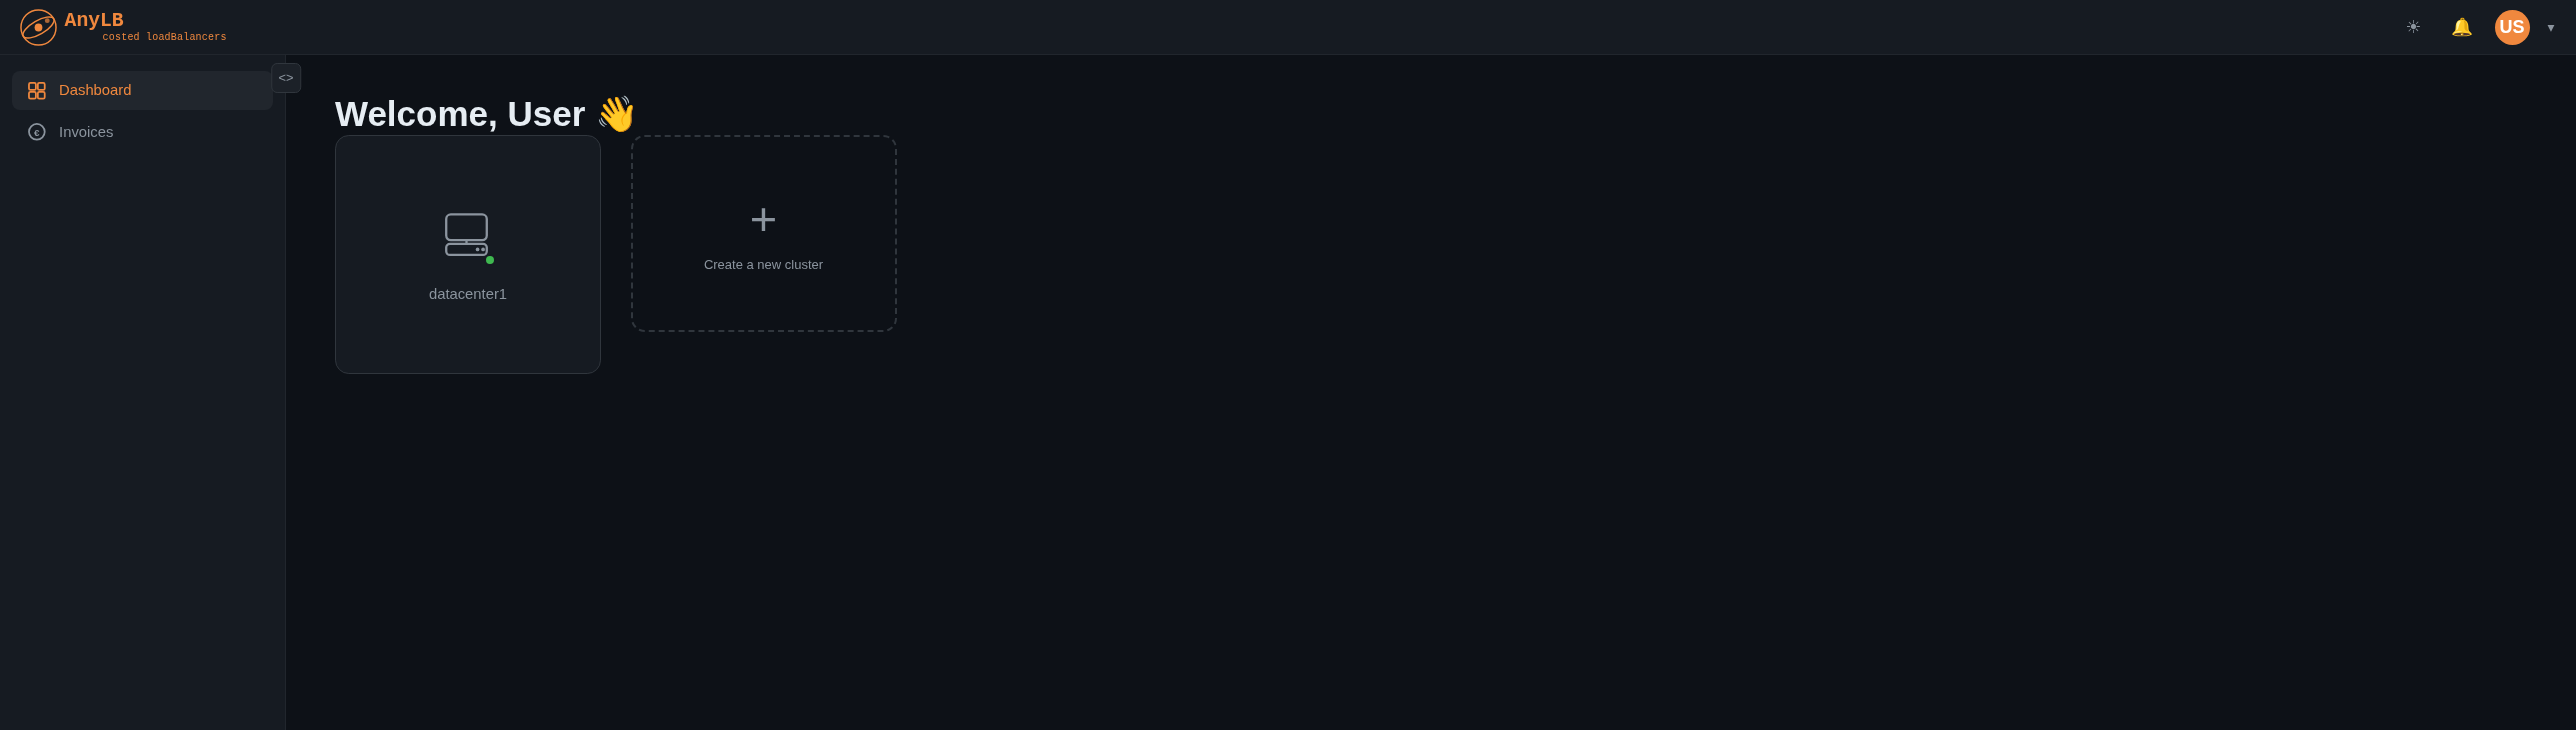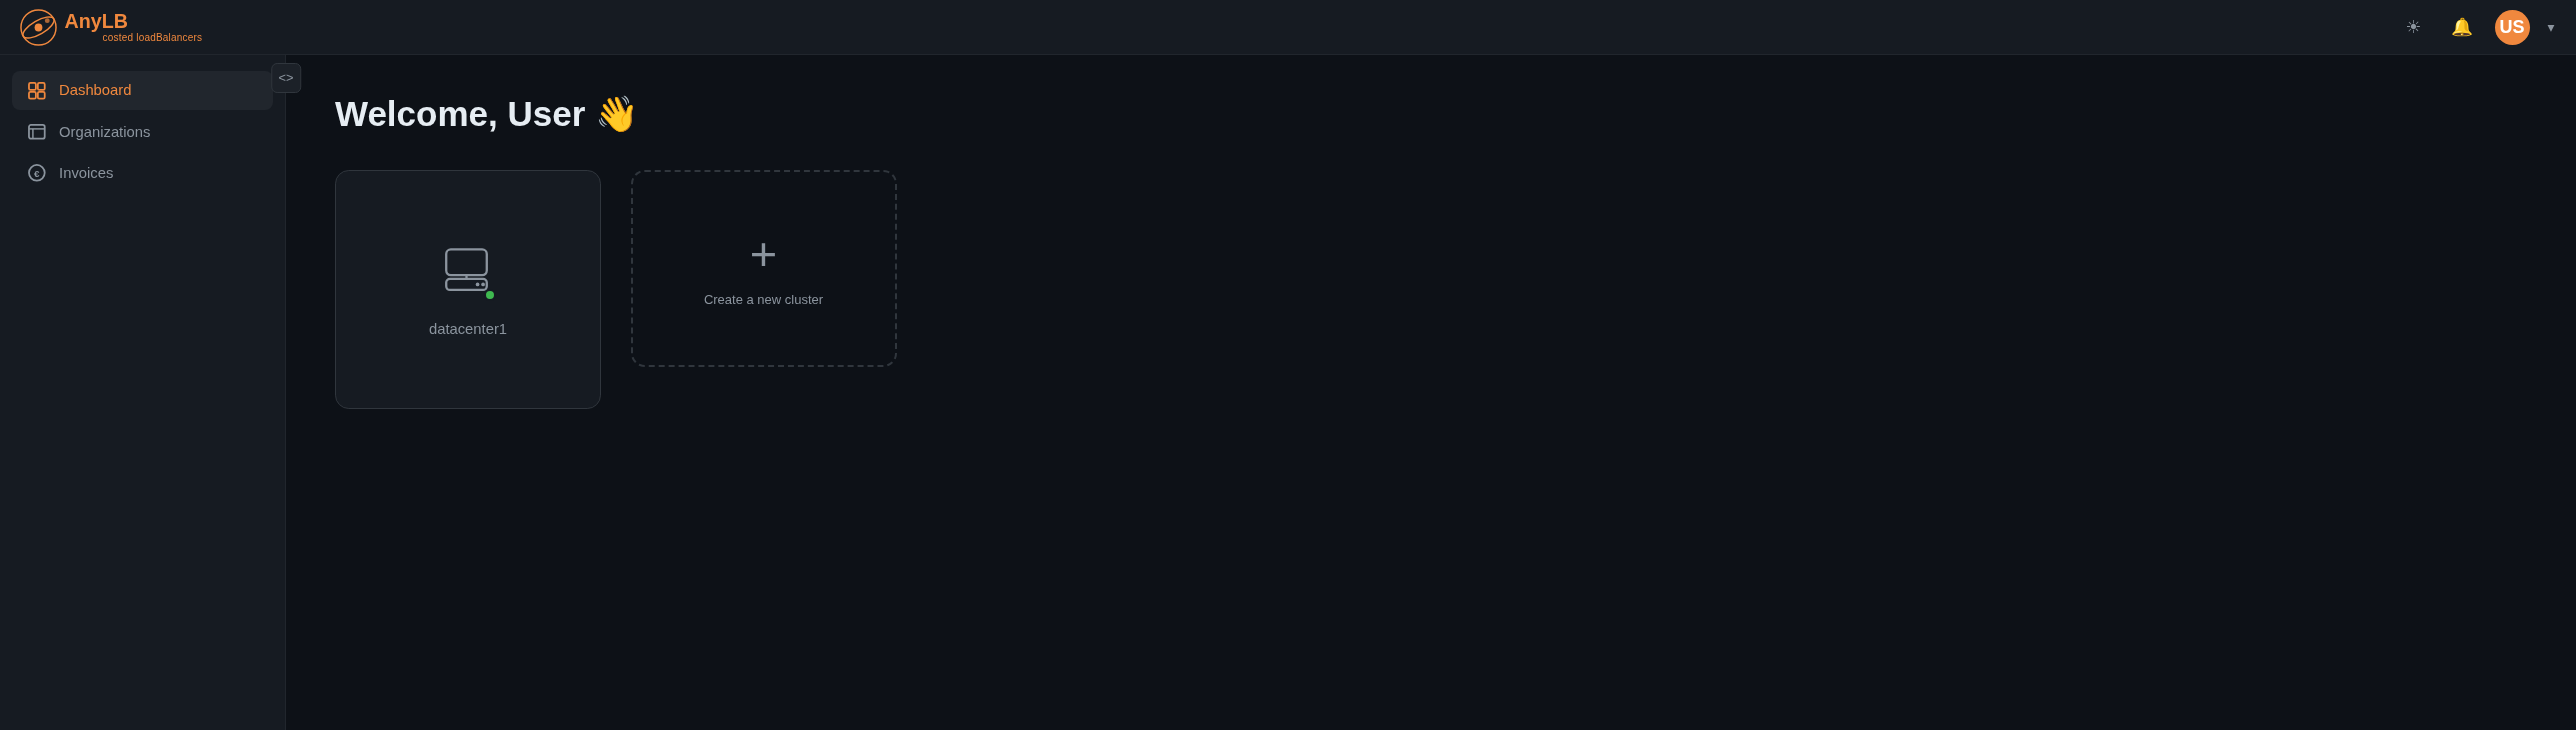--- a/index.html
+++ b/index.html
@@ -22,20 +22,21 @@
       justify-content: space-between;
       padding: 0 19.7px;
       border-bottom: 1px solid #21262d;
       flex-shrink: 0;
       z-index: 10;
     }
     .header-logo {
       display: flex;
       align-items: center;
       gap: 7.9px;
+      font-family: Liberation Mono, monospace;
     }
     .logo-icon {
       width: 37px;
       height: 37px;
     }
     .logo-text {
       display: flex;
       flex-direction: column;
       line-height: 1.1;
     }
@@ -162,21 +163,20 @@
     .main-content {
       flex: 1;
       background: #0d1117;
       padding: 39px 49px;
       overflow-y: auto;
     }
     .welcome-heading {
       font-size: 35px;
       font-weight: 700;
       color: #e6edf3;
-      margin-bottom: 35px;
     }
 
     
     .clusters-grid {
       display: flex;
       gap: 29.5px;
       flex-wrap: wrap;
     }
     .cluster-card {
       background: #161b22;
@@ -282,30 +282,20 @@
           <svg width="19.7" height="19.7" viewBox="0 0 20 20" fill="none">
             <rect x="2" y="2" width="7" height="7" rx="1.5" stroke="currentColor" stroke-width="1.8"></rect>
             <rect x="11" y="2" width="7" height="7" rx="1.5" stroke="currentColor" stroke-width="1.8"></rect>
             <rect x="2" y="11" width="7" height="7" rx="1.5" stroke="currentColor" stroke-width="1.8"></rect>
             <rect x="11" y="11" width="7" height="7" rx="1.5" stroke="currentColor" stroke-width="1.8"></rect>
           </svg>
         </span>
         <span>Dashboard</span>
       </div>
 
-      <div class="sidebar-item">
-        <span class="sidebar-item-icon">
-          <svg width="19.7" height="19.7" viewBox="0 0 20 20" fill="none">
-            <rect x="2" y="3" width="16" height="14" rx="2" stroke="currentColor" stroke-width="1.8"></rect>
-            <line x1="2" y1="7" x2="18" y2="7" stroke="currentColor" stroke-width="1.5"></line>
-            <line x1="6" y1="7" x2="6" y2="17" stroke="currentColor" stroke-width="1.5"></line>
-          </svg>
-        </span>
-        <span>Organizations</span>
-      </div>
 
       <div class="sidebar-item">
         <span class="sidebar-item-icon">
           <svg width="19.7" height="19.7" viewBox="0 0 20 20" fill="none" style="font-size:18px">
             <circle cx="10" cy="10" r="8" stroke="currentColor" stroke-width="1.8"></circle>
             <text x="10" y="14" text-anchor="middle" fill="currentColor" font-size="10" font-weight="700">€</text>
           </svg>
         </span>
         <span>Invoices</span>
       </div>

